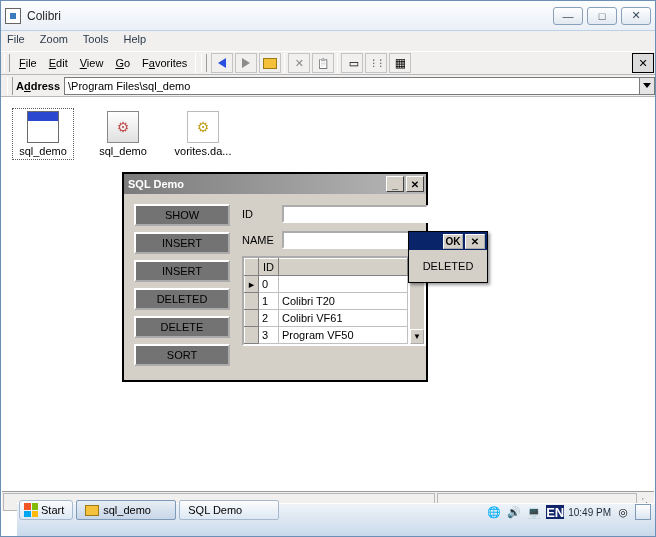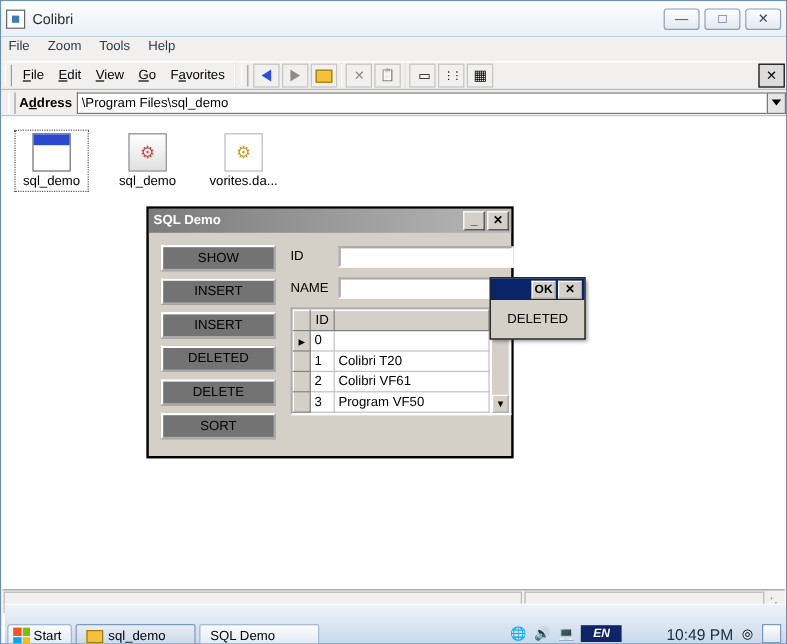--- a/index.html
+++ b/index.html
@@ -78,34 +78,34 @@
 .popup{ position:absolute; left:166px; top:27px; width:80px; background:#d4d0c8; border:1px solid #000; box-shadow:2px 2px 3px rgba(0,0,0,0.4);}
 .popup .ptb{ height:18px; background:#0a246a; display:flex; align-items:center; justify-content:flex-end; padding:0 2px; gap:2px;}
 .popup .ptb .pb{ width:20px; height:15px; background:#d4d0c8; border:1px outset #fff; font-size:10px; font-weight:bold; display:flex; align-items:center; justify-content:center;}
 .popup .pbody{ padding:10px 6px; text-align:center; font-size:11px;}
 
 .statusbar{ position:absolute; bottom:25px; left:1px; right:1px; height:20px; background:#f1f0ef; border-top:1px solid #9c9c9c; display:flex;}
 .statusbar .cell{ border:1px solid #b8b8b8; height:18px; margin:1px; flex:1;}
 .statusbar .grip{ width:16px; display:flex; align-items:flex-end; justify-content:flex-end; padding:2px;}
 .statusbar .grip::before{content:"⋰"; color:#888; transform:scaleX(-1);}
 
-.taskbar{ position:absolute; bottom:0; left:3px; right:0; height:24px; background:linear-gradient(#eef3f8,#c9d9eb); border-top:1px solid #fff; display:flex; align-items:flex-start; padding:16px 2px;}
+.taskbar{ position:absolute; bottom:0; left:16px; right:0; height:24px; background:linear-gradient(#eef3f8,#c9d9eb); border-top:1px solid #fff; display:flex; align-items:flex-end; padding:16px 2px;}
 .start{ height:20px; padding:0 8px 0 4px; border:1px solid #a6b9ce; border-radius:3px; background:linear-gradient(#fbfcfd,#dde8f3); display:flex; align-items:center; gap:3px;}
 .winlogo{width:14px;height:14px;display:grid;grid-template-columns:1fr 1fr;grid-template-rows:1fr 1fr;gap:1px;}
 .winlogo span:nth-child(1){background:#f35325;}
 .winlogo span:nth-child(2){background:#81bc06;}
 .winlogo span:nth-child(3){background:#05a6f0;}
 .winlogo span:nth-child(4){background:#ffba08;}
 .tbtn2{ height:20px; padding:0 8px; margin-left:3px; border:1px solid #a6b9ce; border-radius:2px; background:linear-gradient(#fbfcfd,#dde8f3); display:flex; align-items:center; gap:4px; min-width:100px;}
 .tbtn2.active{ background:linear-gradient(#e8eef5,#c7d6e8); border-color:#7f9ab7;}
 .tbtn2 .ficon{width:14px;height:11px;background:#f5c13a;border:1px solid #9a7a12;}
 .tray{ margin-left:auto; display:flex; align-items:center; gap:4px; padding-right:2px;}
 .tray .ti{ width:16px; height:16px; display:flex; align-items:center; justify-content:center; font-size:11px;}
-.tray .lang{ width:34px; height:14px; background:#10246a; color:#fff; font-size:10px; font-weight:bold; display:flex; align-items:center; justify-content:center;font-style:italic;}
-.tray .clock{ font-size:13px; color:#1a2a3a;margin-left:33px;}
+.tray .lang{ width:18px; height:14px; background:#10246a; color:#fff; font-size:13px; font-weight:bold; display:flex; align-items:center; justify-content:center;}
+.tray .clock{ font-size:10px; color:#1a2a3a;}
 .tray .show-desktop{ width:16px; height:16px; border:1px solid #7f9ab7; background:linear-gradient(#fff,#dbe5f0);}
 </style>
 </head>
 <body>
 
 <div class="titlebar">
   <span class="icon"></span>
   <span class="title">Colibri</span>
   <span class="spacer"></span>
   <span class="winbtn">—</span>

